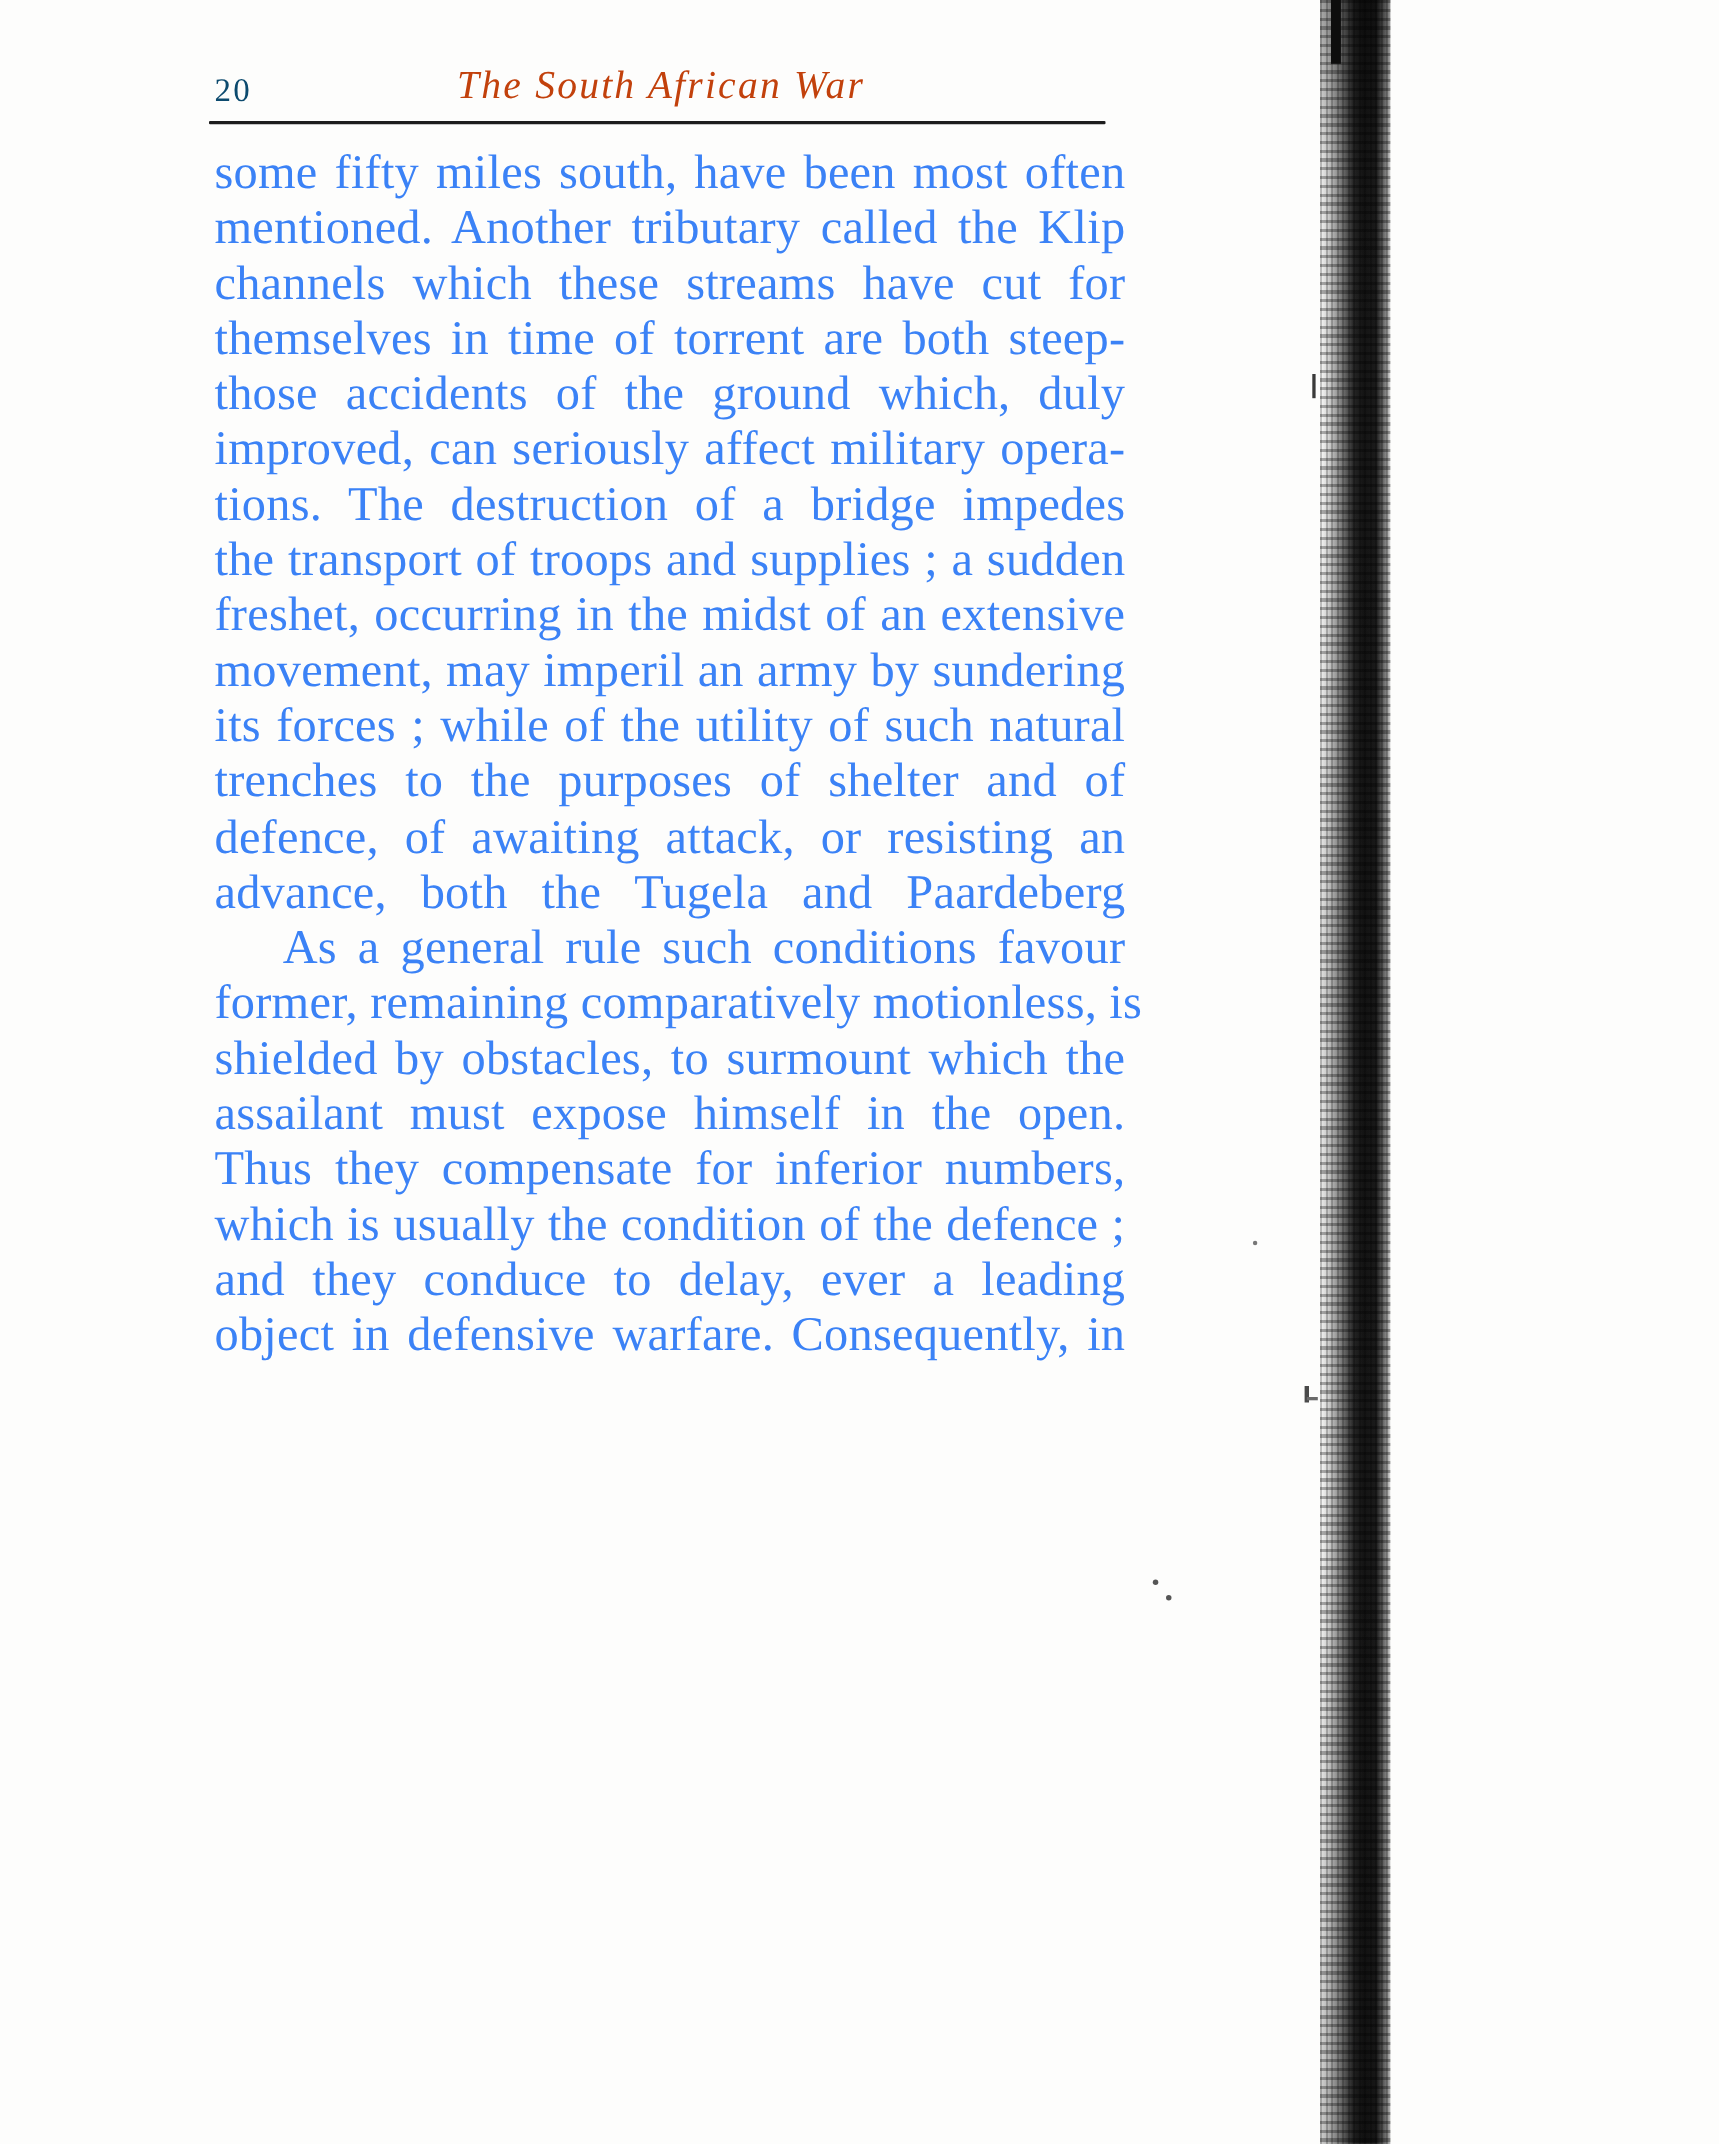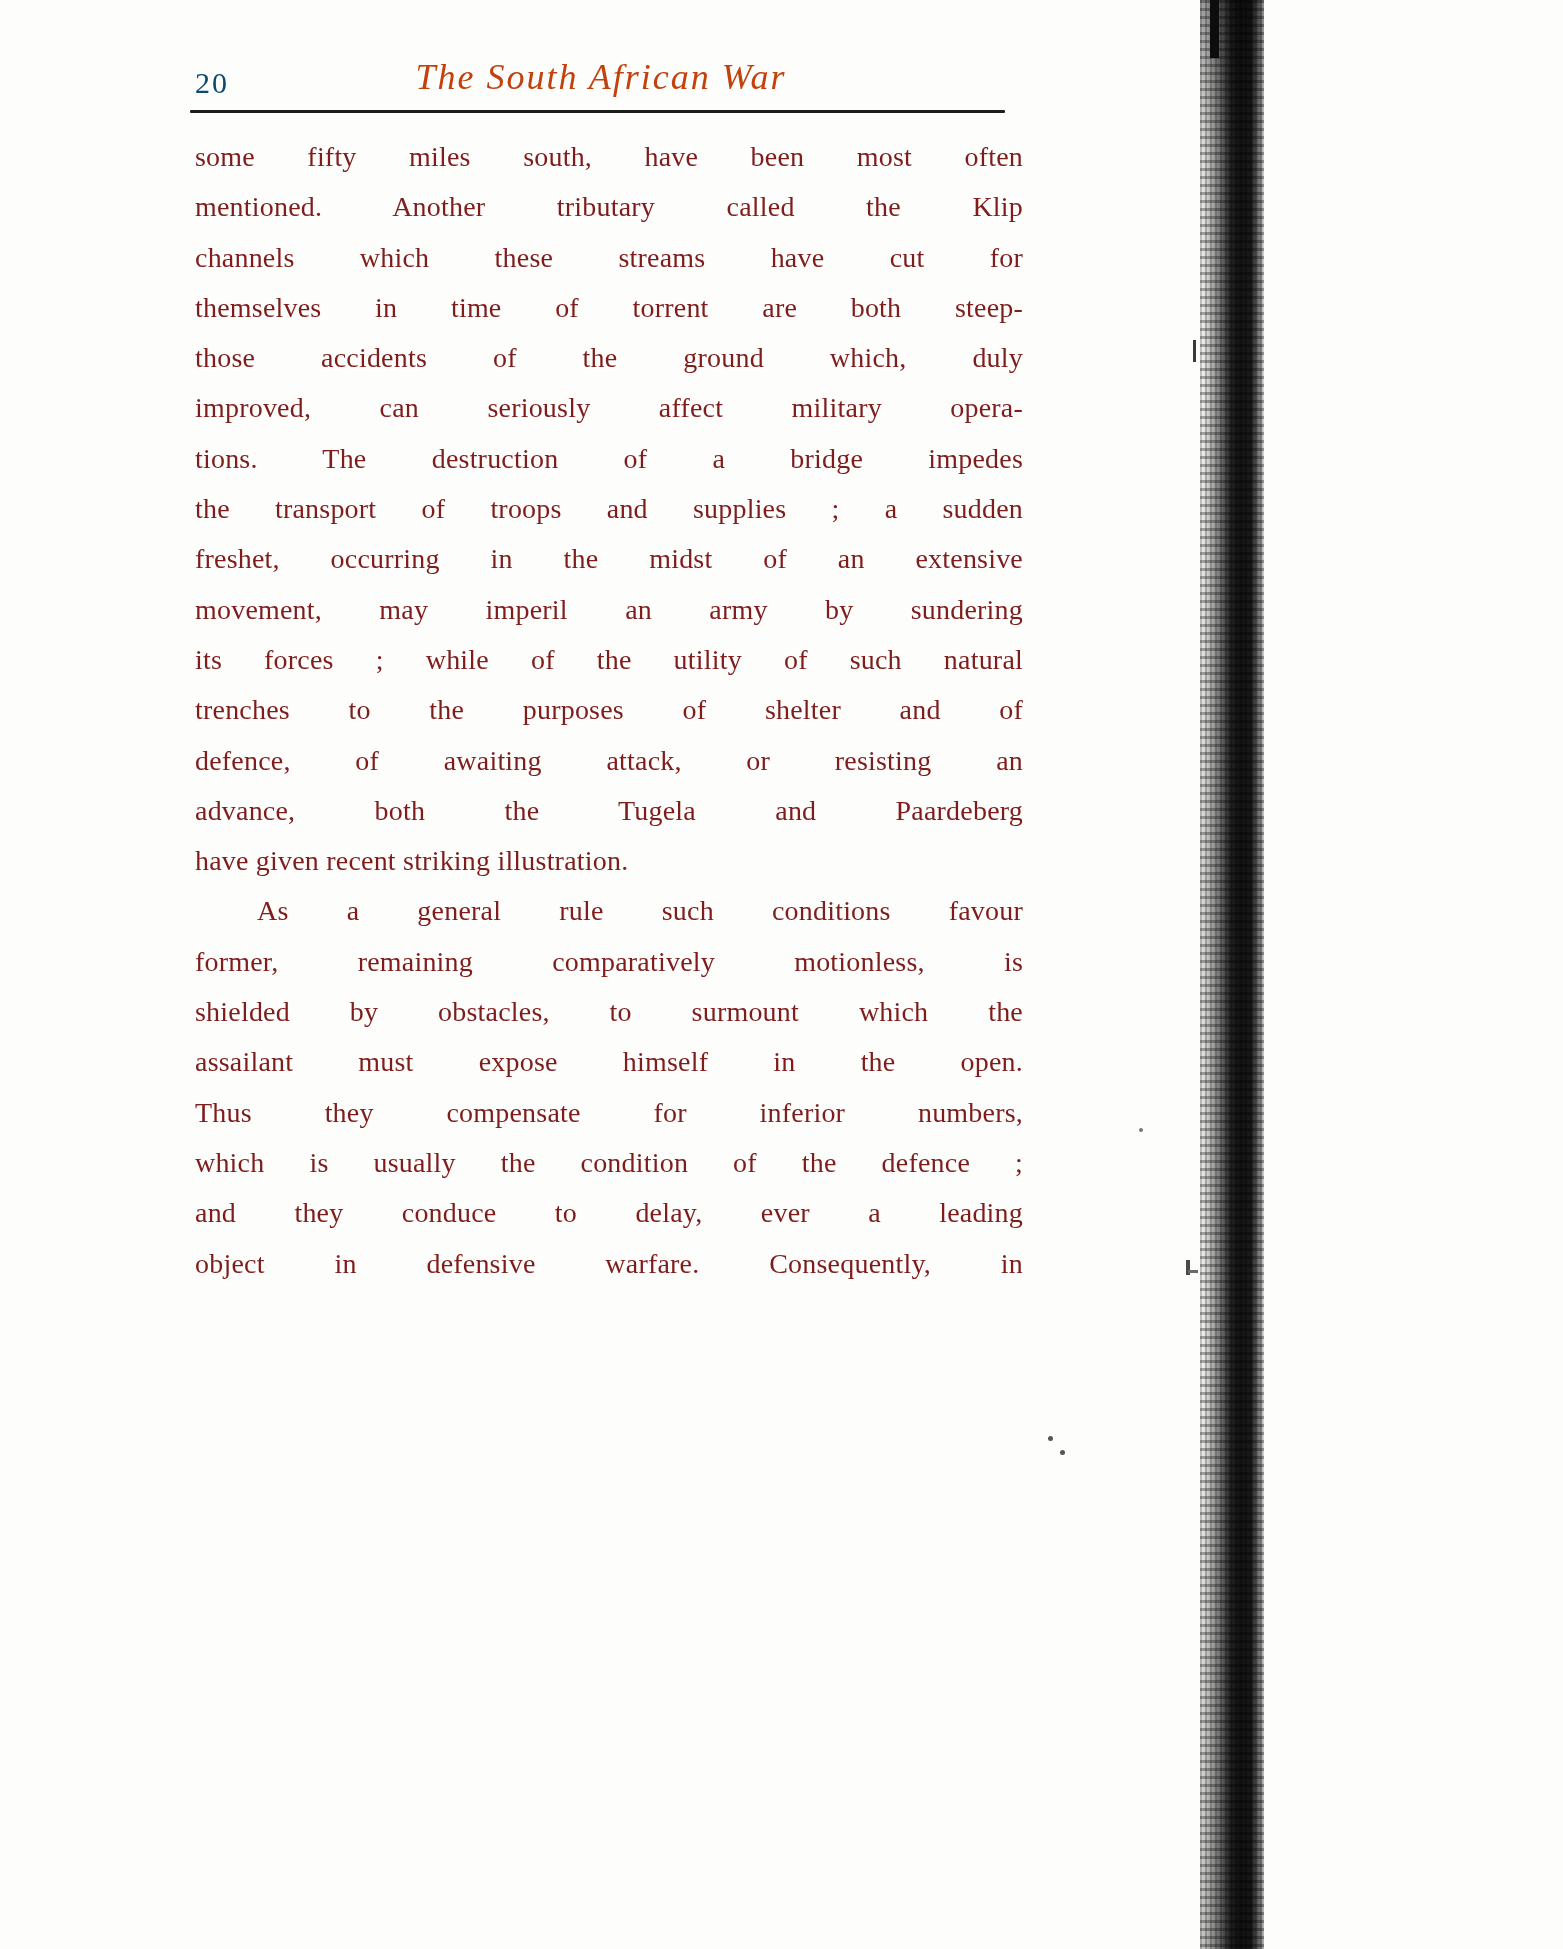--- a/index.html
+++ b/index.html
@@ -54,24 +54,24 @@
     height: 3px;
     background: #1d1d1d;
     border-radius: 1px;
   }
   
   .text-body {
     position: absolute;
     top: 132px;
     left: 195px;
     width: 828px;
-    font-size: 28px;
+    font-size: 44px;
     line-height: 50.3px;
     letter-spacing: 0.2px;
-    color: #7f1d1d;
+    color: #3b82f6;
   }
   .line {
     text-align: justify;
     text-align-last: justify;
     text-justify: inter-word;
     white-space: nowrap;
   }
   .line.flush {
     text-align-last: left;
   }
@@ -156,21 +156,20 @@
       <div class="line">those accidents of the ground which, duly</div>
       <div class="line">improved, can seriously affect military opera-</div>
       <div class="line">tions.  The destruction of a bridge impedes</div>
       <div class="line">the transport of troops and supplies ; a sudden</div>
       <div class="line">freshet, occurring in the midst of an extensive</div>
       <div class="line">movement, may imperil an army by sundering</div>
       <div class="line">its forces ; while of the utility of such natural</div>
       <div class="line">trenches to the purposes of shelter and of</div>
       <div class="line">defence, of awaiting attack, or resisting an</div>
       <div class="line">advance, both the Tugela and  Paardeberg</div>
-      <div class="line flush">have given recent striking illustration.</div>
       <div class="line indent">As a general rule such conditions favour</div>
       <div class="line">former, remaining comparatively motionless, is</div>
       <div class="line">shielded by obstacles, to surmount which the</div>
       <div class="line">assailant must expose himself in the open.</div>
       <div class="line">Thus they compensate for inferior numbers,</div>
       <div class="line">which is usually the condition of the defence ;</div>
       <div class="line">and they conduce to delay, ever a leading</div>
       <div class="line">object in defensive warfare.  Consequently, in</div>
     </div>
 

